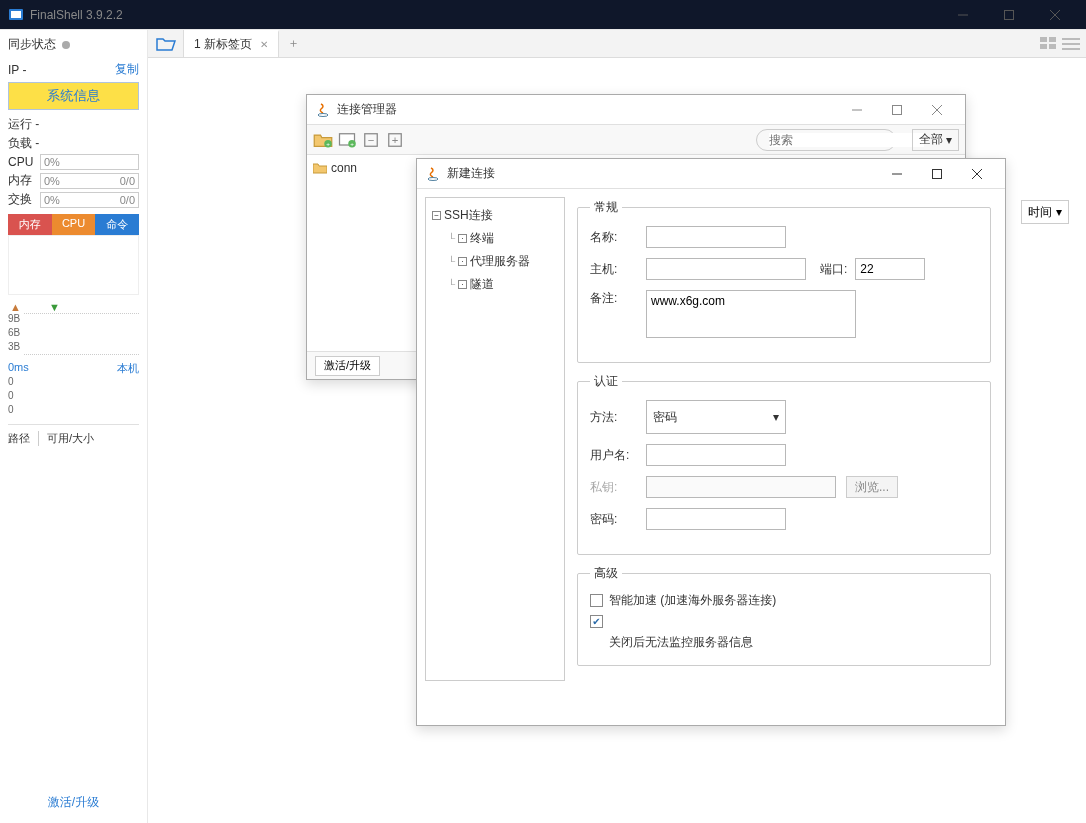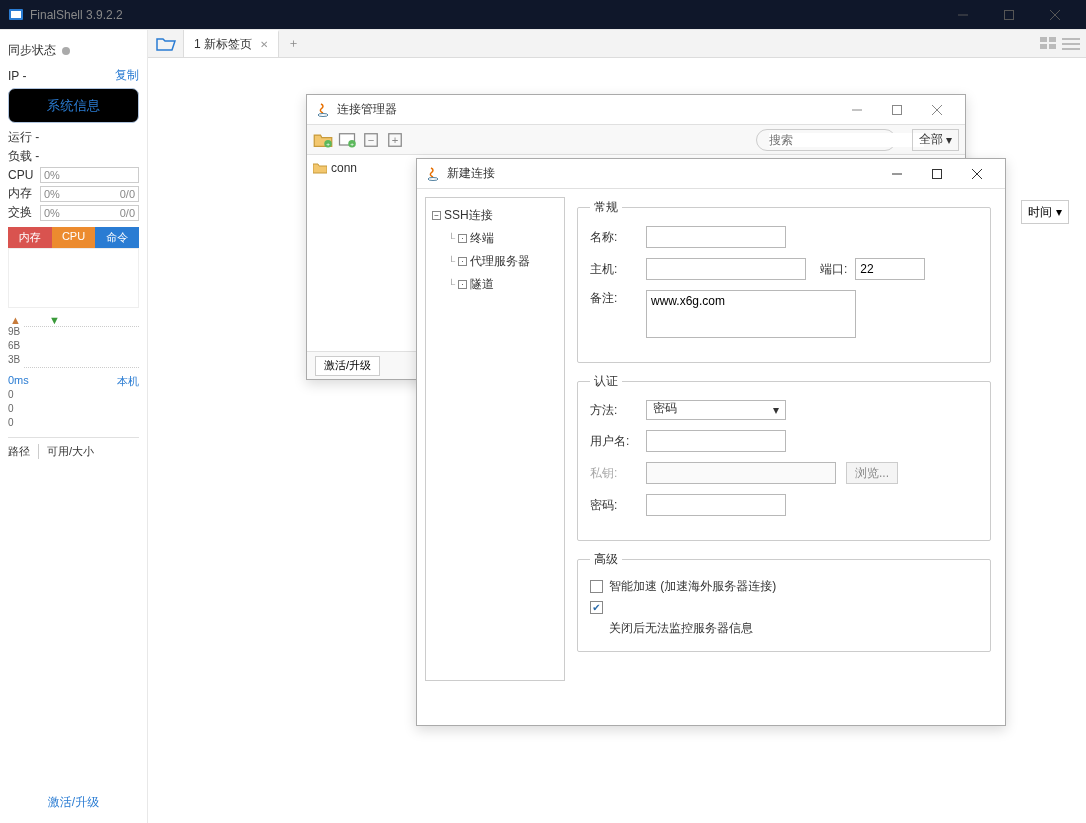--- a/index.html
+++ b/index.html
@@ -11,25 +11,25 @@
     .titlebar-title { color: #888; font-size: 12px; flex: 1; }
     .titlebar-controls { display: flex; gap: 0; }
     .titlebar-btn { width: 46px; height: 30px; display: flex; align-items: center; justify-content: center; color: #555; cursor: pointer; }
     .titlebar-btn svg { width: 10px; height: 10px; }
 
     
     .main { display: flex; height: calc(100% - 30px); }
 
     
     .sidebar { width: 148px; border-right: 1px solid #e8e8e8; padding: 6px 8px; display: flex; flex-direction: column; font-size: 12px; color: #333; }
-    .sync-status { display: flex; align-items: center; gap: 6px; margin-bottom: 8px; margin-top: 6px; }
+    .sync-status { display: flex; align-items: center; gap: 6px; margin-bottom: 8px; }
     .status-dot { width: 8px; height: 8px; border-radius: 50%; background: #aaa; }
     .ip-row { display: flex; justify-content: space-between; align-items: center; margin-bottom: 4px; }
     .ip-link { color: #2a7cd3; cursor: pointer; }
-    .sysinfo-btn { width: 100%; height: 35px; border: 1px solid #b0c4de; background: #000000; color: #2a7cd3; border-radius: 7px; margin-bottom: 6px; }
+    .sysinfo-btn { width: 100%; height: 28px; border: 1px solid #b0c4de; background: #fde047; color: #2a7cd3; border-radius: 0; margin-bottom: 6px; }
     .stat-line { margin-bottom: 2px; color: #333; }
     .metric-row { display: flex; align-items: center; gap: 4px; margin-bottom: 2px; }
     .metric-label { width: 28px; }
     .metric-bar { flex: 1; height: 16px; border: 1px solid #ccc; padding: 0 3px; font-size: 11px; line-height: 14px; color: #888; display: flex; justify-content: space-between; align-items: center; }
     .tabs-row { display: flex; margin-top: 4px; }
     .tabs-row div { flex: 1; text-align: center; padding: 3px 0; font-size: 11px; color: #fff; }
     .tab-mem { background: #d9534f; }
     .tab-cpu { background: #ec8b2f; }
     .tab-cmd { background: #2a7cd3; }
     .chart-area { height: 60px; border: 1px solid #eee; margin-top: 0; }
@@ -92,21 +92,21 @@
     .form-row { display: flex; align-items: center; margin-bottom: 10px; }
     .form-label { width: 56px; font-size: 12px; }
     .form-label.disabled { color: #aaa; }
     .text-input { height: 22px; border: 1px solid #b8b8b8; padding: 0 4px; font-size: 12px; }
     .text-input.w140 { width: 140px; }
     .text-input.w160 { width: 160px; }
     .text-input.w70 { width: 70px; }
     .text-input.w190 { width: 190px; }
     textarea.text-input { height: 48px; width: 210px; resize: none; padding: 3px 4px;}
     .port-label { margin: 0 8px 0 14px; font-size: 12px; }
-    .combo { height: 20px; width: 140px; border: 1px solid #b8b8b8; display: inline-flex; align-items: flex-end; padding: 2px 6px; justify-content: space-between; font-size: 12px; }
+    .combo { height: 20px; width: 140px; border: 1px solid #b8b8b8; display: inline-flex; align-items: center; padding: 16px 6px; justify-content: space-between; font-size: 12px; }
     .browse-btn { height: 22px; padding: 0 8px; margin-left: 10px; border: 1px solid #ccc; background: #f4f4f4; font-size: 12px; color: #888; }
     .checkbox-row { display: flex; align-items: center; gap: 6px; margin-bottom: 6px; font-size: 12px; }
     .checkbox { width: 13px; height: 13px; border: 1px solid #888; display: inline-flex; align-items: center; justify-content: center; font-size: 10px; color: #2a6aa8; }
     .advanced-note { margin-left: 19px; font-size: 12px; }
     .dialog-footer { height: 36px; display: flex; justify-content: flex-end; align-items: center; gap: 8px; padding: 0 12px; }
     .dialog-btn { height: 24px; padding: 0 14px; border: 1px solid #b0b0b0; background: #f4f4f4; font-size: 12px; }
   </style>
 </head>
 <body>
 

